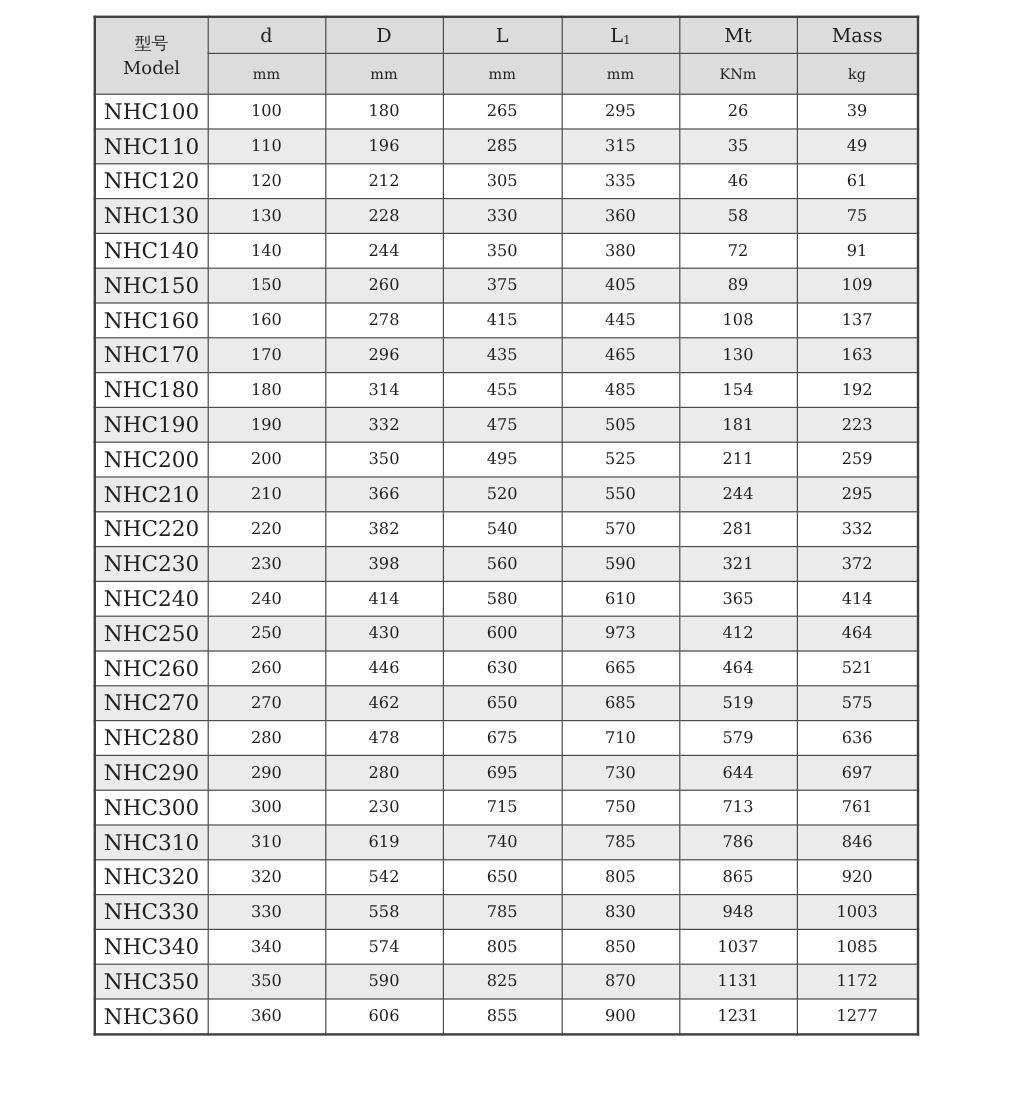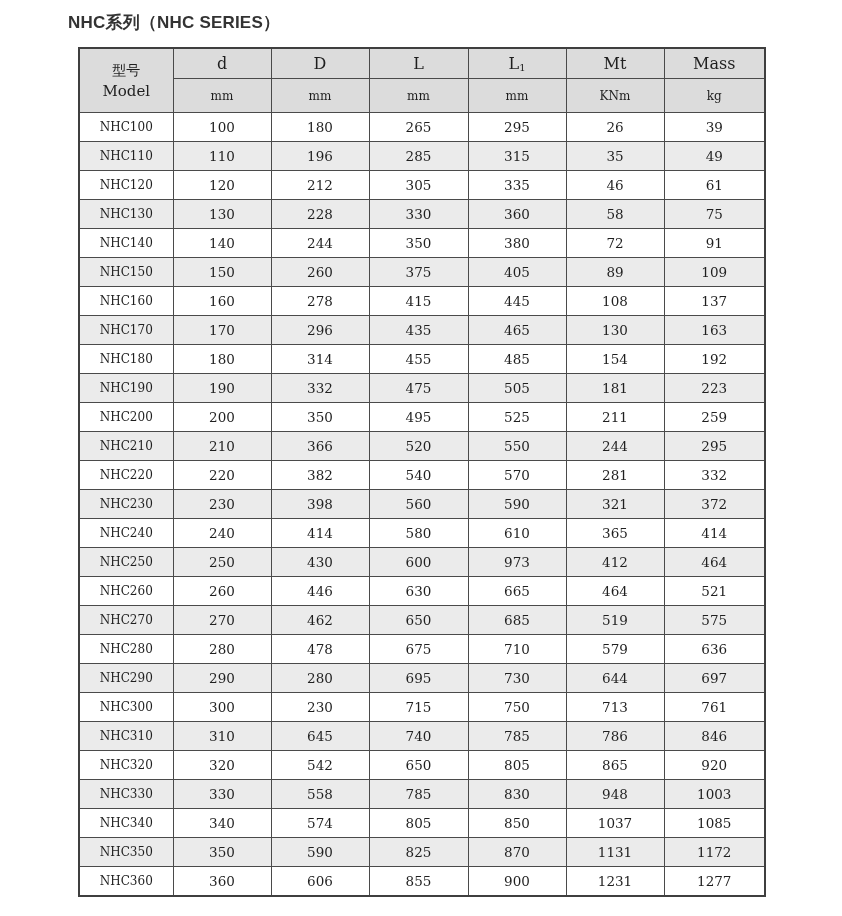--- a/index.html
+++ b/index.html
@@ -45,30 +45,29 @@
   thead tr.unit-row th{height:33px;font-size:12px;}
   th.model-head{
     font-size:15px;
     line-height:1.35;
   }
   th.model-head .cn{font-size:14px;}
   tbody td{
     height:28px;
     font-size:13.5px;
   }
-  tbody td.model-cell{font-size:12px;}
+  tbody td.model-cell{font-size:18px;}
   tbody tr:nth-child(even){background:var(--alt-row-bg);}
   tbody tr:nth-child(odd){background:#ffffff;}
   sub.colsub{font-size:10px;vertical-align:-2px;}
 </style>
 </head>
 <body>
 
 <div class="page">
-  <div class="title">NHC系列（NHC SERIES）</div>
 
   <table class="spec">
     <colgroup>
         <col style="width: 94px;">
         <col style="width: 98px;">
         <col style="width: 98px;">
         <col style="width: 99px;">
         <col style="width: 98px;">
         <col style="width: 98px;">
         <col style="width: 101px;">
@@ -284,21 +283,21 @@
           <td>300</td>
           <td>230</td>
           <td>715</td>
           <td>750</td>
           <td>713</td>
           <td>761</td>
         </tr>
         <tr>
           <td class="model-cell">NHC310</td>
           <td>310</td>
-          <td>645</td>
+          <td>619</td>
           <td>740</td>
           <td>785</td>
           <td>786</td>
           <td>846</td>
         </tr>
         <tr>
           <td class="model-cell">NHC320</td>
           <td>320</td>
           <td>542</td>
           <td>650</td>

